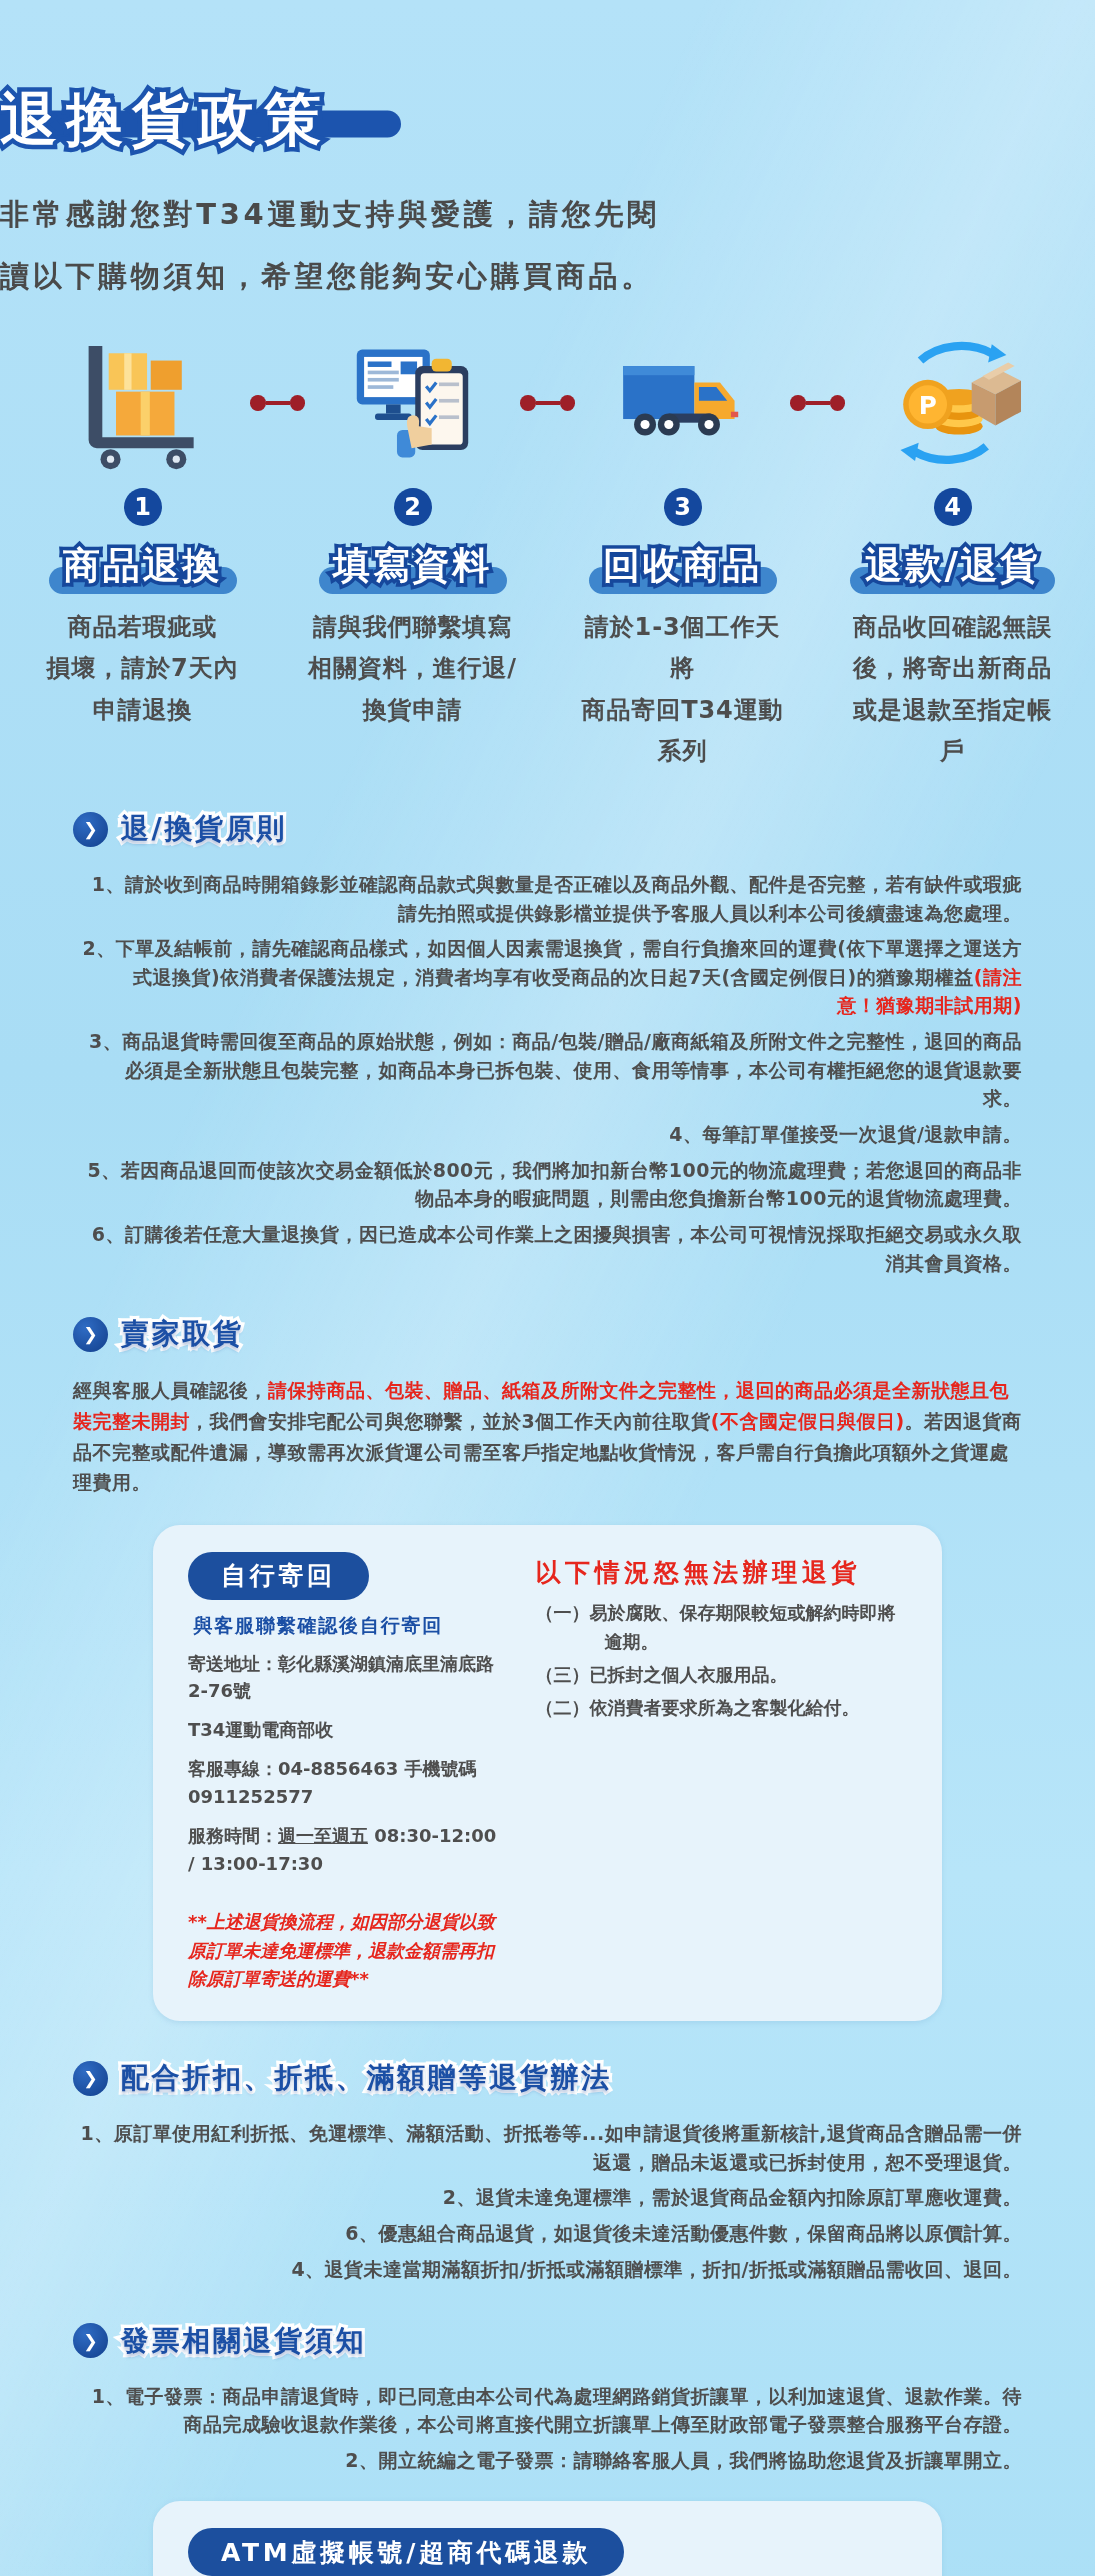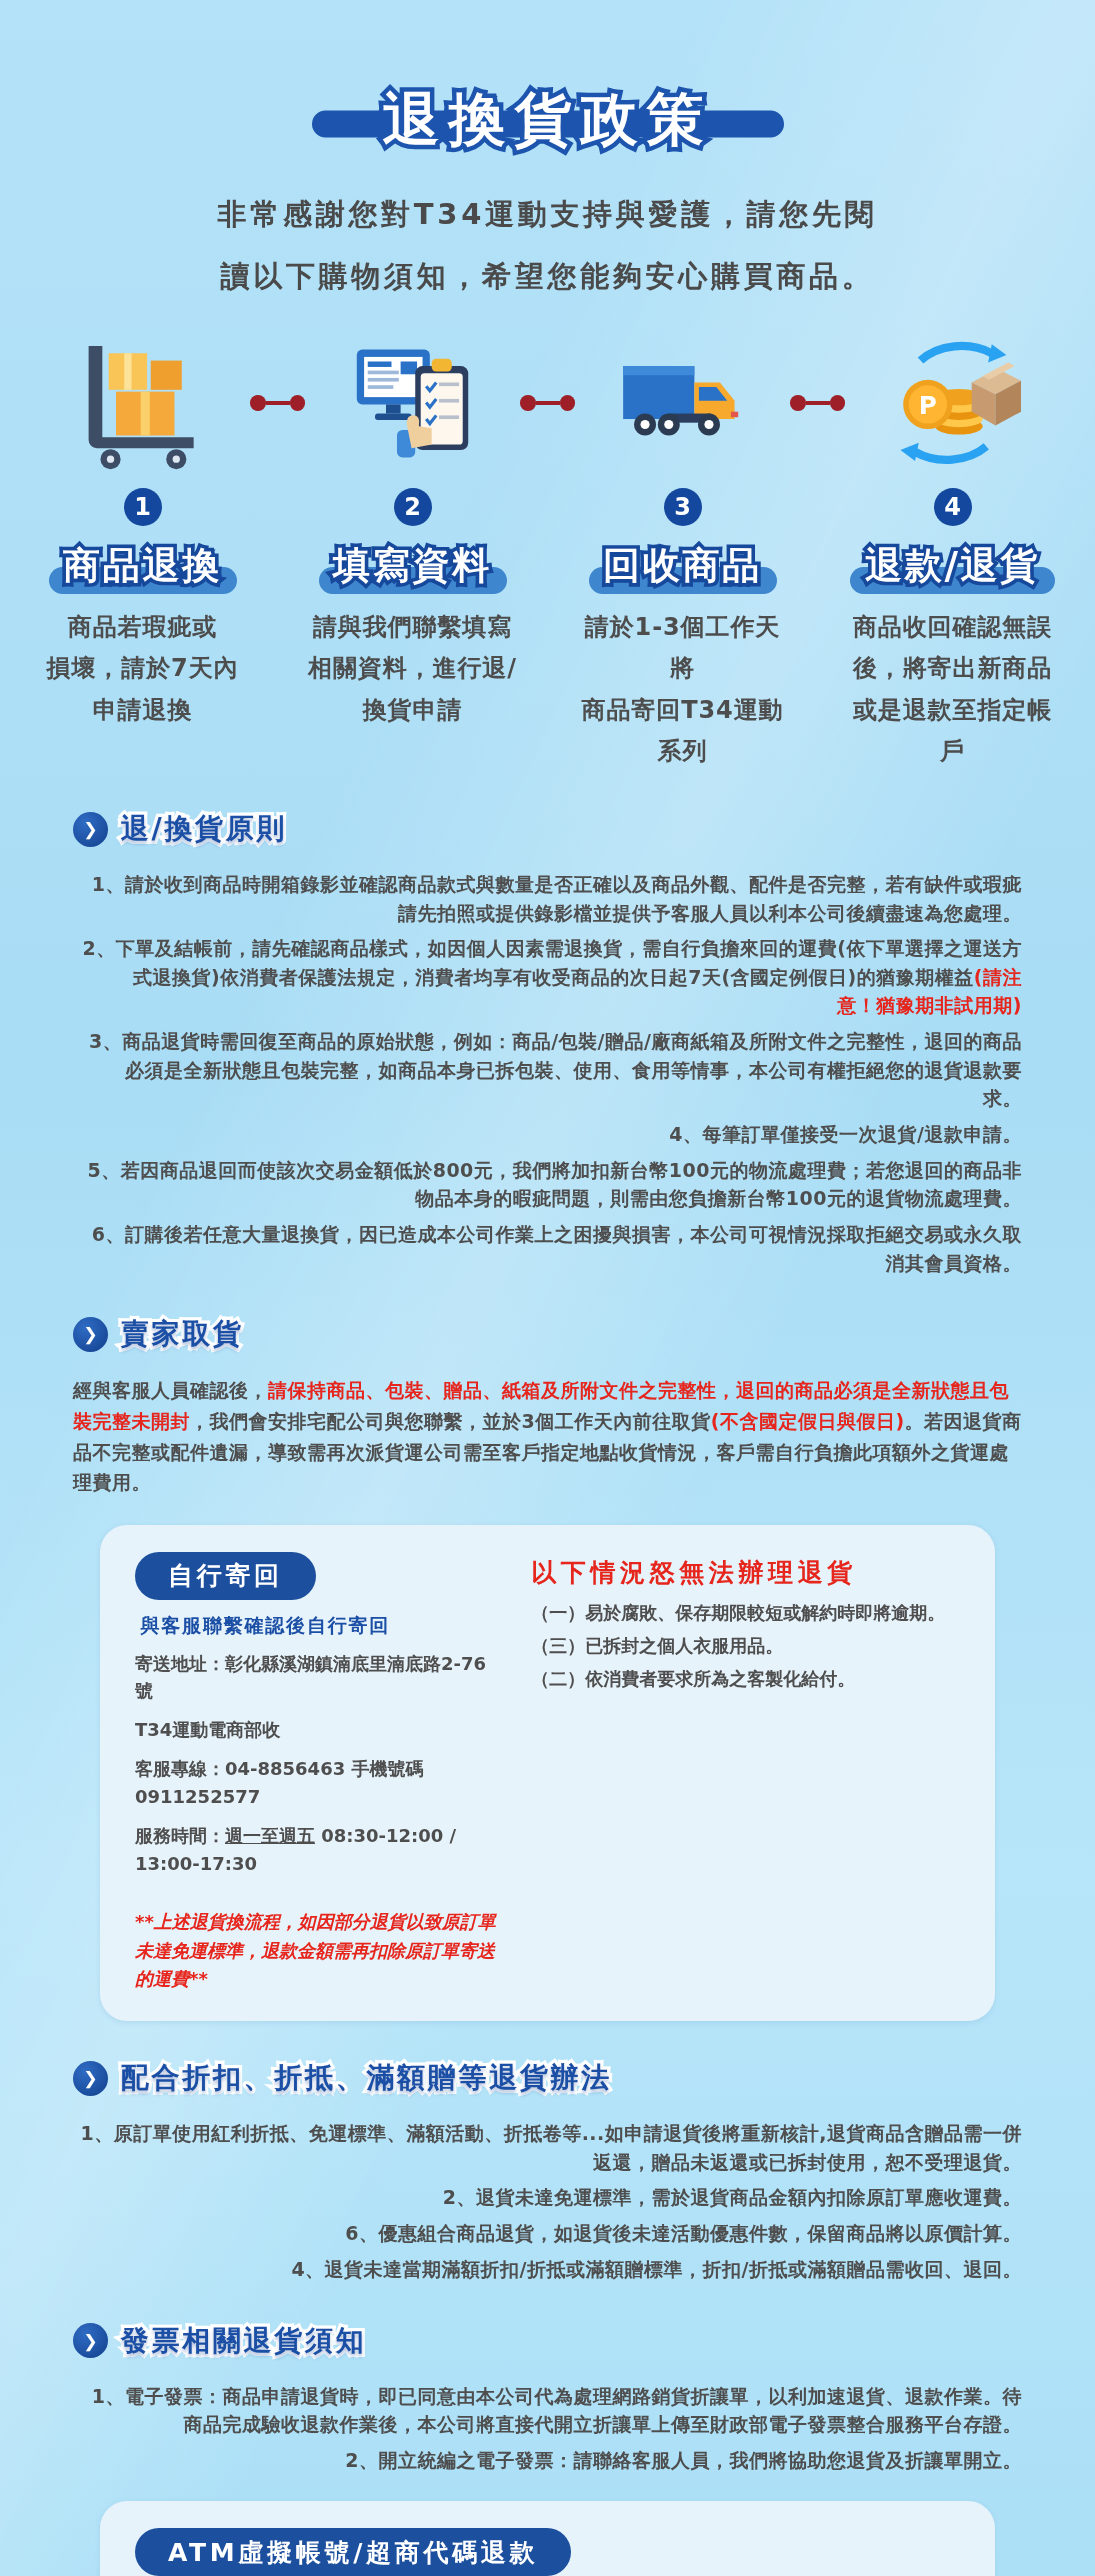--- a/index.html
+++ b/index.html
@@ -5,21 +5,21 @@
   * { margin:0; padding:0; box-sizing:border-box; }
   body { font-family:"DejaVu Sans", sans-serif; }
   .page {
     width:1095px; min-height:2576px; margin:0 auto; overflow:hidden;
     background:
       linear-gradient(115deg, rgba(255,255,255,0) 30%, rgba(255,255,255,.22) 46%, rgba(255,255,255,0) 60%),
       linear-gradient(180deg,#b4e2f8 0%,#a9ddf5 40%,#b7e5f9 70%,#aadff6 100%);
     color:#4e4e4e;
   }
   
-  .hero { text-align:center; padding-top:82px; }
+  .hero { text-align:left; padding-top:82px; }
   .badge { position:relative; display:inline-block; }
   .badge-bar { position:absolute; left:-71px; right:-71px; top:54%; transform:translateY(-50%);
     height:27px; background:#1c54ae; border-radius:13.7px; }
   .badge-text { position:relative; font-size:57px; font-weight:800; color:#ffffff;
     letter-spacing:9px; -webkit-text-stroke:9px #1c54ae; paint-order:stroke fill; }
   .intro { margin-top:24px; font-size:29px; line-height:2.15; font-weight:600;
     color:#4a4a4a; letter-spacing:3.7px; white-space:pre-line; }
   
   .steps { display:flex; align-items:flex-start; padding:0 35px; margin-top:27px; }
   .step { width:231px; text-align:center; }
@@ -47,21 +47,21 @@
   .sec-title { font-size:28px; font-weight:800; color:#1b4fa5; letter-spacing:2.7px;
     -webkit-text-stroke:6.4px #ffffff; paint-order:stroke fill;
     text-shadow:0 2.7px 3.7px rgba(23,70,150,.35); }
   .list { margin-top:22px;text-align:right; }
   .li { font-size:19px; line-height:1.5; font-weight:600; color:#4e4e4e;
     padding-left:46px; text-indent:-46px; margin-bottom:7.3px; letter-spacing:0.5px; }
   .para { margin-top:22px; font-size:19px; line-height:1.62; font-weight:600; letter-spacing:0.5px; }
   .seg-red { color:#e6261d; }
   .seg-u { text-decoration:underline; }
   
-  .panel { background:#e7f3fb; border-radius:27px; margin:27px auto 0; width:895px;
+  .panel { background:#e7f3fb; border-radius:27px; margin:27px auto 0; width:789px;
     padding:27px 35px; box-shadow:0 1.8px 5.5px rgba(120,170,210,.25); }
   .panel-1 { display:flex; gap:31px; }
   .panel-col.left { width:46%; }
   .panel-col.right { width:54%; padding-top:3.7px; }
   .pill { display:inline-block; background:#1c4f9e; color:#fff; border-radius:912px;
     padding:7.3px 33px; font-size:25px; font-weight:800; letter-spacing:3.7px; }
   .blue-sub { margin-top:12.8px; font-size:19px; font-weight:800; color:#1b4fa5;
     letter-spacing:1.8px; padding-left:5.5px; }
   .pline { margin-top:11px; font-size:18px; line-height:1.55; font-weight:600; color:#4e4e4e; }
   .red-note { margin-top:30px; font-size:18px; line-height:1.6; font-weight:800; color:#e6261d;font-style:italic; }

